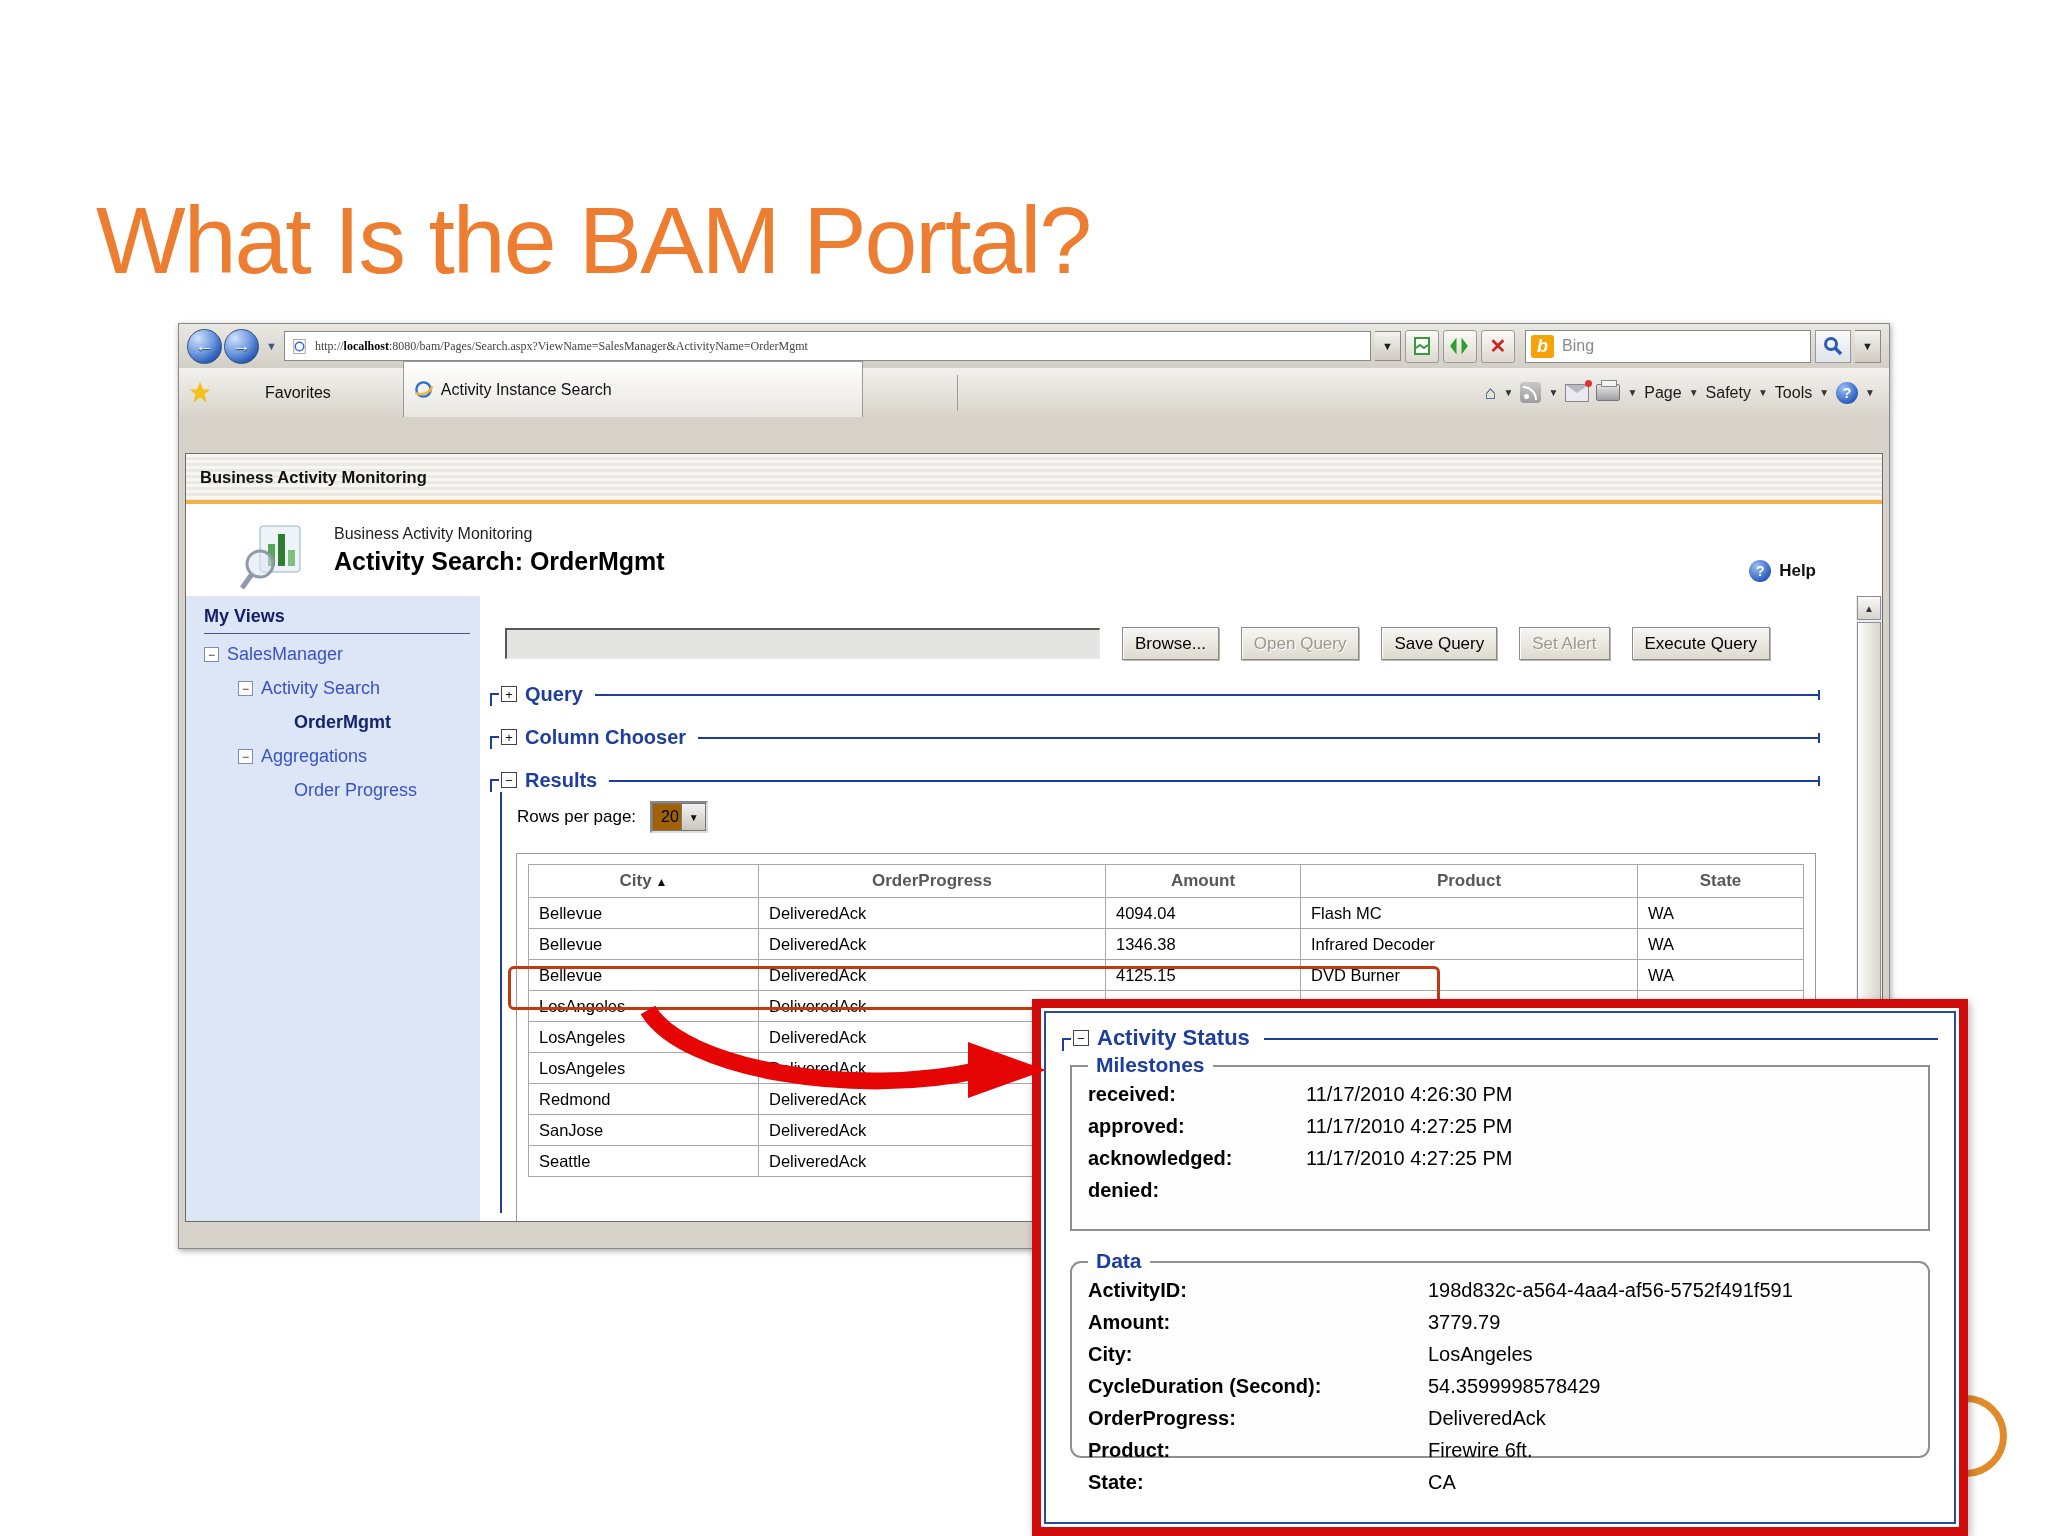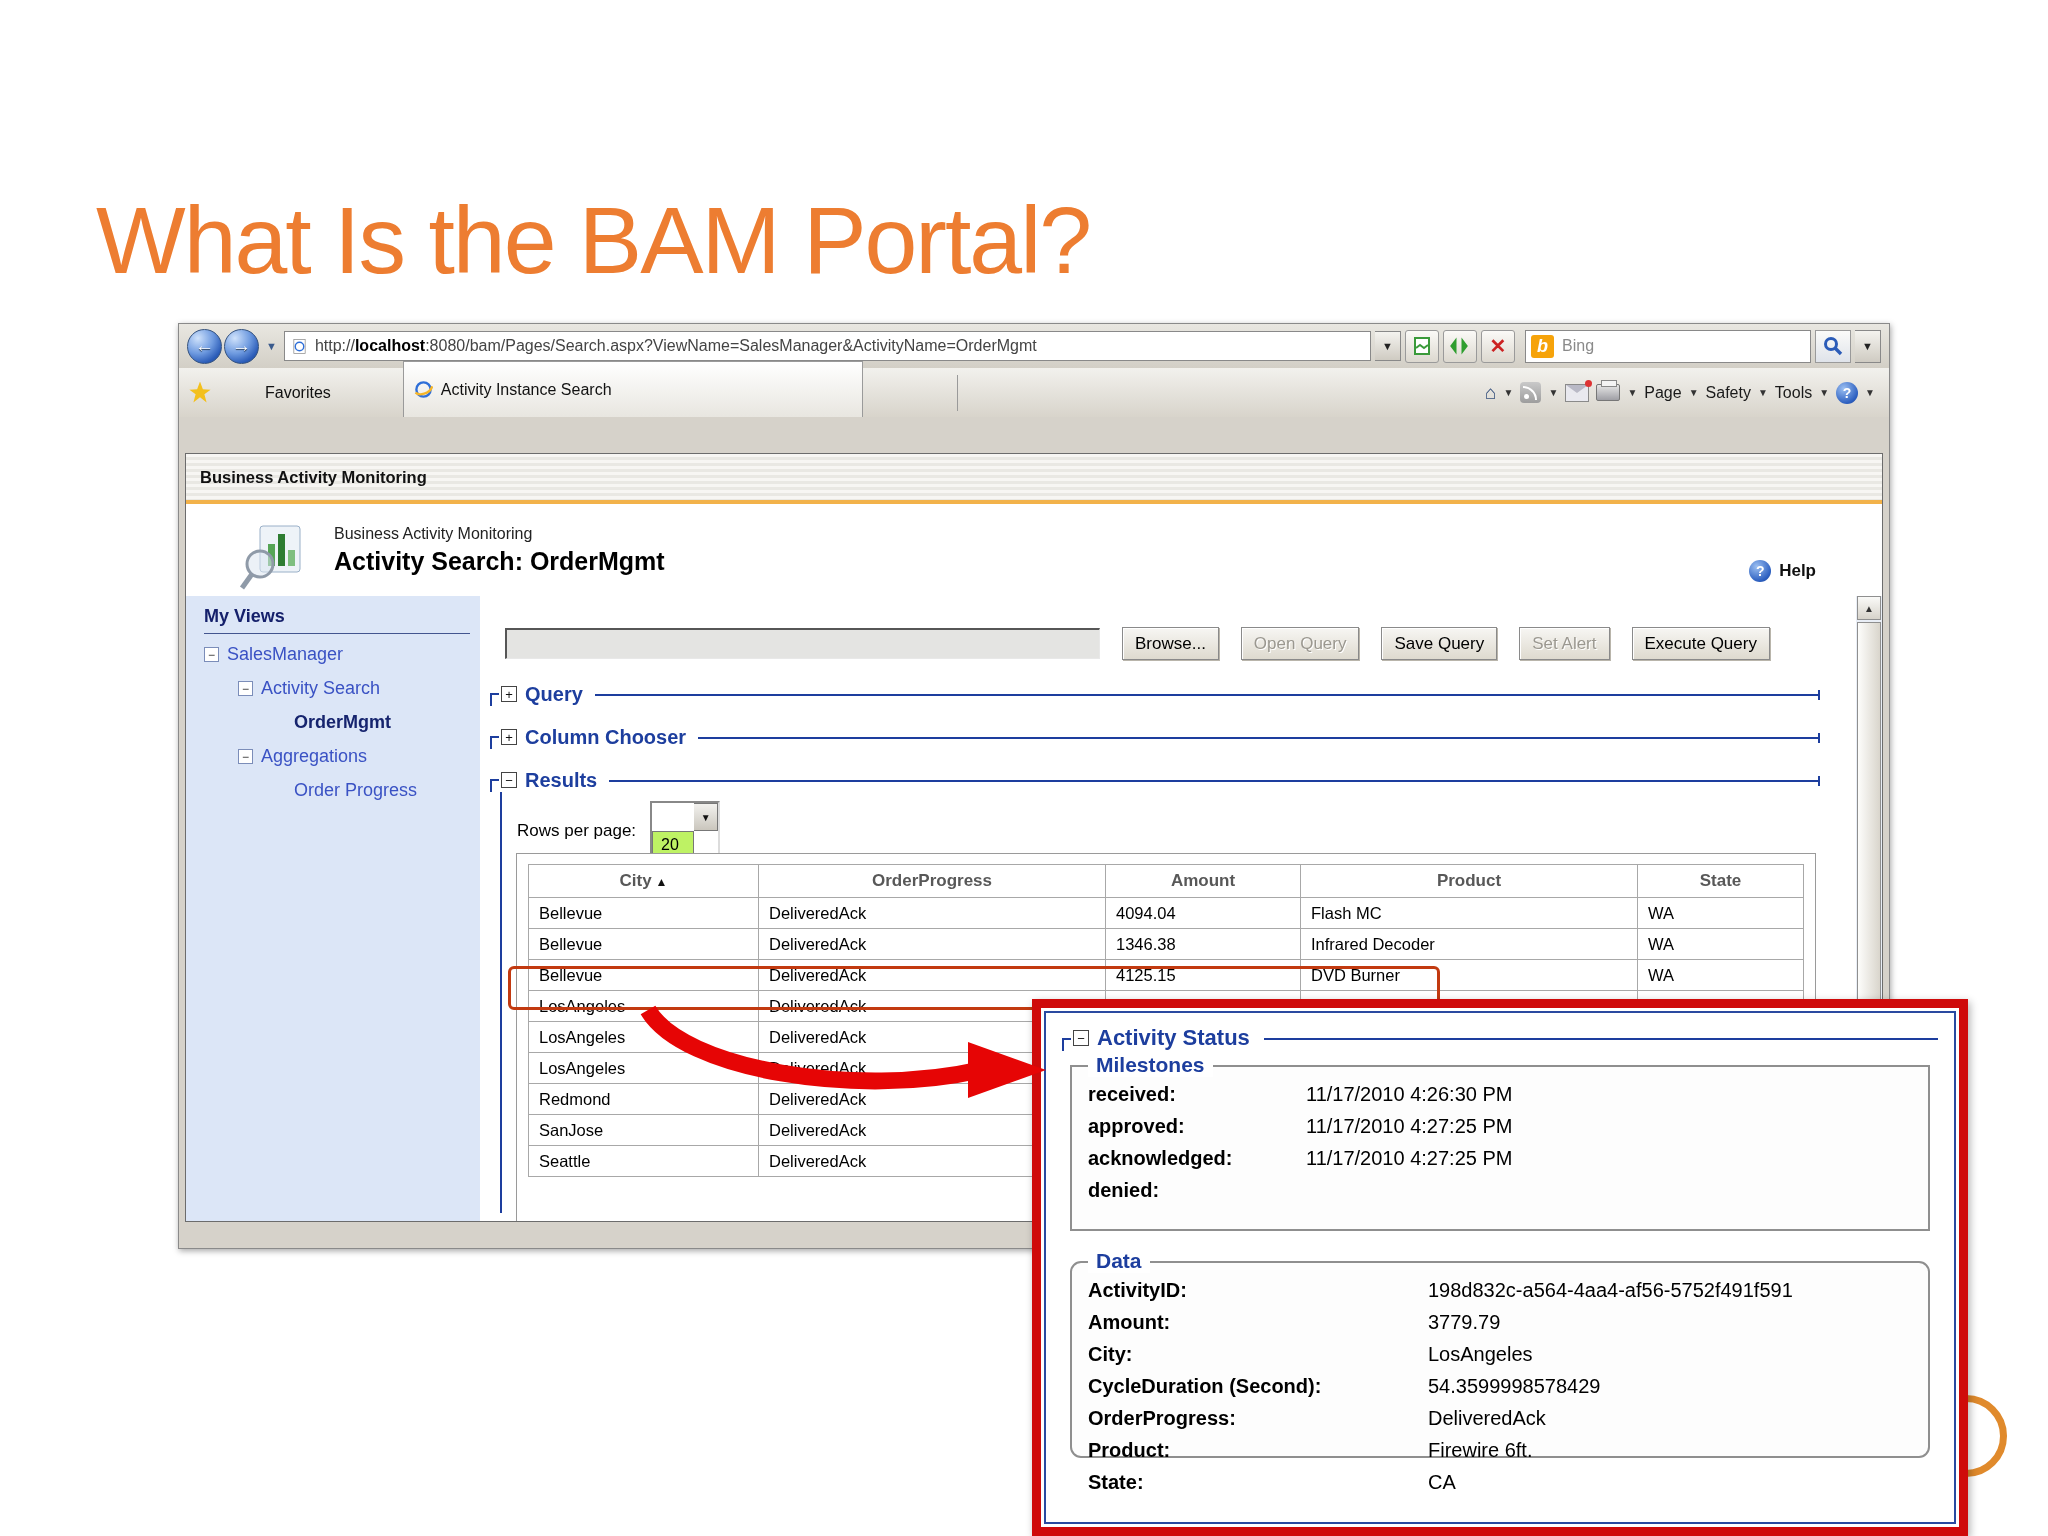--- a/index.html
+++ b/index.html
@@ -33,21 +33,21 @@
   .addr-row { height:44px; display:flex; align-items:center; padding:0 8px; gap:4px;
               background:linear-gradient(180deg,#e9e7e1,#d3cfc6); }
   .navbtn { width:35px; height:35px; border-radius:50%; flex:none;
             background:radial-gradient(circle at 30% 25%,#cfe2fb 0%,#6f9be0 45%,#2b5cb8 75%,#1d448f 100%);
             border:1px solid #35537f; display:flex; align-items:center; justify-content:center;
             color:#fff; font-size:19px; font-weight:bold; text-shadow:0 1px 1px #123; }
   .navbtn.fwd { margin-left:-2px; }
   .mini-drop { color:#3a5a8c; font-size:11px; padding:0 3px; }
   .addr-field { flex:1; height:30px; background:#fff; border:1px solid #898989; display:flex;
                 align-items:center; padding:0 6px; gap:7px; }
-  .addr-field .url { font-size:16px; color:#444; white-space:nowrap; overflow:hidden; }
+  .addr-field .url { font-size:12px; color:#444; white-space:nowrap; overflow:hidden;font-family:Liberation Serif, serif; }
   .addr-field .url b { color:#000; }
   .combo-drop { width:26px; height:30px; background:linear-gradient(180deg,#f4f3ef,#cfcbc2);
                 border:1px solid #898989; border-left:none; display:flex; align-items:center;
                 justify-content:center; font-size:11px; color:#222; }
   .addr-btn { width:34px; height:33px; background:linear-gradient(180deg,#fbfaf7,#dcd8cf);
               border:1px solid #9a9a9a; border-radius:3px; display:flex; align-items:center;
               justify-content:center; flex:none; }
   .addr-btn.stop { color:#c22; font-size:20px; font-weight:bold; }
   .search-box { width:286px; height:33px; background:#fff; border:1px solid #898989;
                 display:flex; align-items:center; gap:8px; padding:0 5px; flex:none; margin-left:6px; }
@@ -136,22 +136,22 @@
                 align-self:flex-end; margin-right:2px; }
   .sec-tog { width:16px; height:16px; background:#fff; border:1px solid #444; color:#111; font-size:13px;
              line-height:13px; display:flex; align-items:center; justify-content:center; margin-right:8px; }
   .sec-label { font-size:20px; font-weight:bold; color:#1d3e9e; margin-right:12px; white-space:nowrap; }
   .sec-rule { flex:1; border-top:2px solid #1d3e9e; margin-top:2px; }
   .sec-tick { width:2px; height:10px; background:#1d3e9e; margin-top:2px; }
   .results-vline { position:absolute; left:20px; top:196px; bottom:8px; border-left:2px solid #1d3e9e; }
 
   .rpp { position:absolute; left:37px; top:205px; display:flex; align-items:center; font-size:17px; color:#000; }
   .rpp-box { margin-left:14px; display:flex; border:2px inset #dcdcdc; }
-  .rpp-val { width:42px; height:28px; background:#bef264; border:1px solid #777; display:flex;
-             align-items:center; padding-left:8px; font-size:16px;margin-top:28px; }
+  .rpp-val { width:30px; height:28px; background:#a16207; border:1px solid #777; display:flex;
+             align-items:center; padding-left:8px; font-size:16px; }
   .rpp-arrow { width:24px; height:28px; background:linear-gradient(180deg,#f2f1ee,#cac6bd);
                border:1px solid #777; border-left:none; display:flex; align-items:center;
                justify-content:center; font-size:10px; color:#111; }
 
   .tbl-wrap { position:absolute; left:36px; top:257px; width:1300px; height:372px;
               border:1px solid #9a9a9a; padding:10px 11px; background:#fff; }
   table.results { width:100%; border-collapse:collapse; table-layout:fixed; }
   table.results col.c1{width:230px;} table.results col.c2{width:347px;}
   table.results col.c3{width:195px;} table.results col.c4{width:337px;}
   table.results th { height:33px; border:1px solid #a8a8a8; font-size:17px; font-weight:bold;

